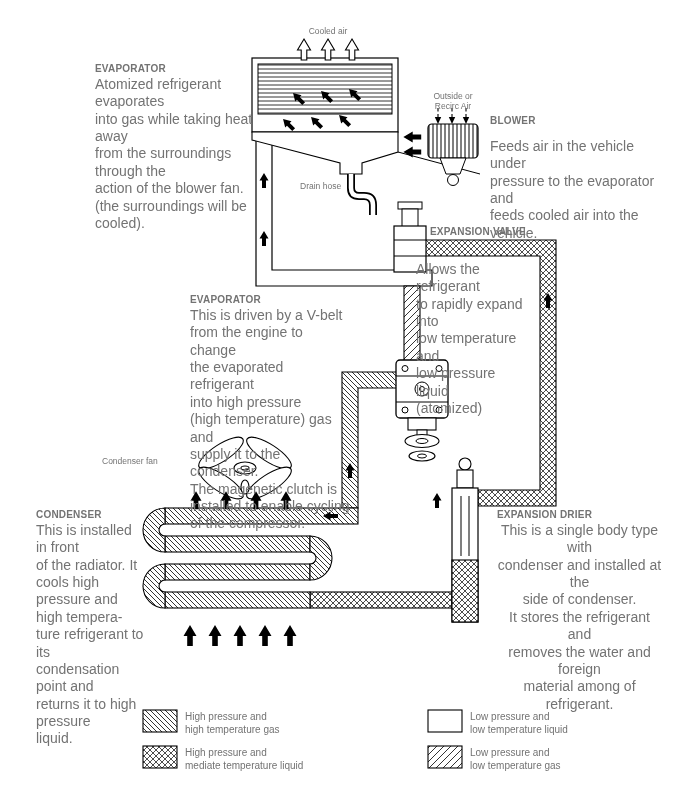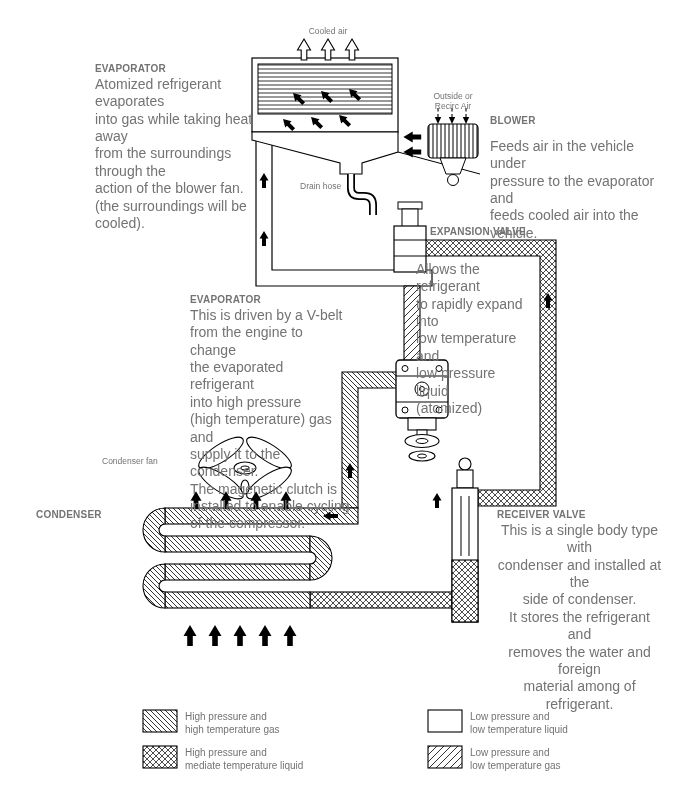--- a/index.html
+++ b/index.html
@@ -219,22 +219,29 @@
 into high pressure
 (high temperature) gas and
 supply it to the condenser.
 The magenetic clutch is
 installed to enable cycling
 of the compressor.</div>
 
   <div class="t note" style="left:102px; top:456px;">Condenser fan</div>
 
   <div class="t title" style="left:36px; top:509px;">CONDENSER</div>
-
-  <div class="t title" style="left:497px; top:509px;">RECEIVER VALVE</div>
+  <div class="t desc" style="left:36px; top:522px; width:110px;">This is installed in front
+of the radiator. It cools high
+pressure and high tempera-
+ture refrigerant to its
+condensation point and
+returns it to high pressure
+liquid.</div>
+
+  <div class="t title" style="left:497px; top:509px;">EXPANSION DRIER</div>
   <div class="t desc" style="left:497px; top:522px; width:165px;text-align:center;">This is a single body type with
 condenser and installed at the
 side of condenser.
 It stores the refrigerant and
 removes the water and foreign
 material among of refrigerant.</div>
 
   <div class="t legend-label" style="left:185px; top:710px; width:150px;">High pressure and
 high temperature gas</div>
   <div class="t legend-label" style="left:185px; top:746px; width:160px;">High pressure and

